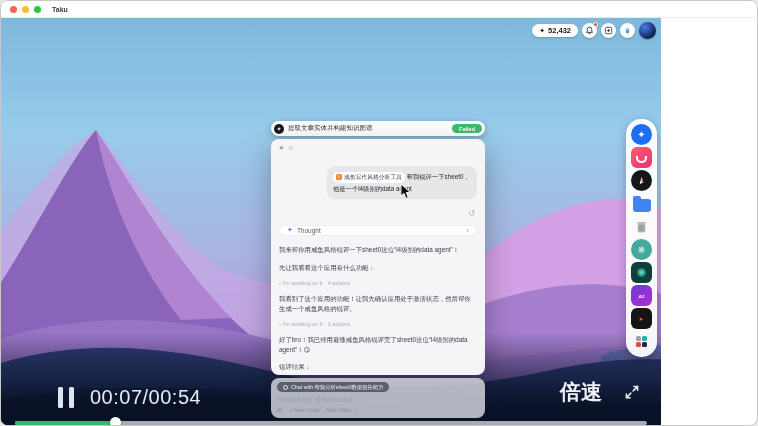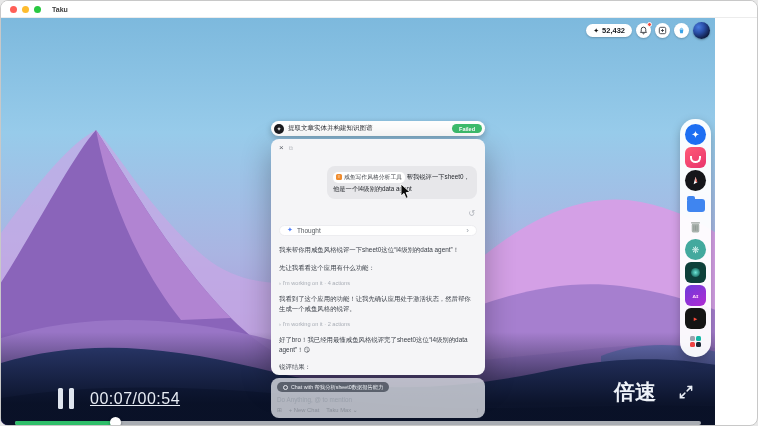--- a/index.html
+++ b/index.html
@@ -4,21 +4,21 @@
 <style>
   html,body{margin:0;padding:0;background:#e8e8e8;font-family:"Liberation Sans","DejaVu Sans",sans-serif;}
   *{box-sizing:border-box;}
   .app{position:relative;width:758px;height:426px;border:1px solid #c8c8c8;border-radius:8px;overflow:hidden;background:#fff;}
   
   .titlebar{position:relative;height:17px;background:#ffffff;display:flex;align-items:center;padding-left:9px;border-bottom:1px solid #ececec;}
   .tl{width:7px;height:7px;border-radius:50%;margin-right:5px;}
   .tl.red{background:#ff5f57;}.tl.yellow{background:#febc2e;}.tl.green{background:#28c840;}
   .win-title{font-size:7px;font-weight:700;color:#3c3c3c;margin-left:6px;}
   
-  .video{position:relative;width:714px;height:409px;overflow:hidden;background:#701a75;}
+  .video{position:relative;width:660px;height:409px;overflow:hidden;background:#701a75;}
   .wallpaper{position:absolute;inset:0;}
   .bottom-shade{position:absolute;left:0;right:0;bottom:0;height:95px;background:linear-gradient(180deg,rgba(9,17,38,0) 0%,rgba(7,14,33,.88) 75%);}
   
   .top-right{position:absolute;top:4px;right:5px;display:flex;align-items:center;gap:4px;}
   .credits-pill{height:13px;background:#ffffff;border-radius:7px;display:flex;align-items:center;padding:0 7px;gap:3px;box-shadow:0 1px 2px rgba(0,0,0,.2);}
   .credits-pill .spark{font-size:7px;color:#111;line-height:1;}
   .credits-pill .num{font-size:7.5px;font-weight:700;color:#15181d;}
   .circ-btn{position:relative;width:15px;height:15px;border-radius:50%;background:#fff;display:flex;align-items:center;justify-content:center;box-shadow:0 1px 2px rgba(0,0,0,.2);}
   .badge-dot{position:absolute;top:-1px;right:-1px;width:5px;height:5px;border-radius:50%;background:#f24a3d;border:1px solid #fff;}
   .avatar{width:17px;height:17px;border-radius:50%;background:radial-gradient(circle at 32% 30%,#4a7de0 0%,#2a4fa8 35%,#0b1431 80%);box-shadow:0 1px 2px rgba(0,0,0,.3);}
@@ -68,21 +68,21 @@
   .ctx-chip{align-self:flex-start;display:flex;align-items:center;gap:3px;background:rgba(72,78,90,.82);border-radius:7px;padding:1.5px 6px;}
   .ctx-chip .o{width:5px;height:5px;border:1px solid #e9ebf0;border-radius:50%;}
   .ctx-chip .t{font-size:5.3px;color:#eef1f6;}
   .ph{font-size:6.3px;color:#9aa0ab;margin-top:4px;}
   .comp-row{display:flex;align-items:center;gap:7px;margin-top:4px;font-size:5.8px;color:#8a8f99;}
   .comp-row .spacer{flex:1;}
   
   .controls{position:absolute;left:57px;bottom:18px;display:flex;align-items:center;gap:16px;}
   .pause{display:flex;gap:6px;}
   .pause i{display:block;width:5px;height:21px;background:#dfe5ee;border-radius:1.5px;}
-  .time{font-size:16px;color:#e7ecf4;font-weight:500;letter-spacing:.5px;text-decoration:underline;}
+  .time{font-size:20px;color:#e7ecf4;font-weight:500;letter-spacing:.5px;}
   .right-controls{position:absolute;right:20px;bottom:21px;display:flex;align-items:center;gap:21px;}
   .speed{font-size:21px;font-weight:700;color:#eef2f8;}
   
   .progress{position:absolute;left:14px;right:14px;bottom:2px;height:4.5px;border-radius:3px;background:#a9adb3;}
   .progress .fill{position:absolute;left:0;top:0;bottom:0;width:101px;background:#2fbe6a;border-radius:3px;}
   .progress .knob{position:absolute;left:95px;top:-3.5px;width:11px;height:11px;border-radius:50%;background:#ffffff;box-shadow:0 1px 3px rgba(0,0,0,.4);}
   .cursor{position:absolute;left:399px;top:165px;}
 </style>
 </head>
 <body>

